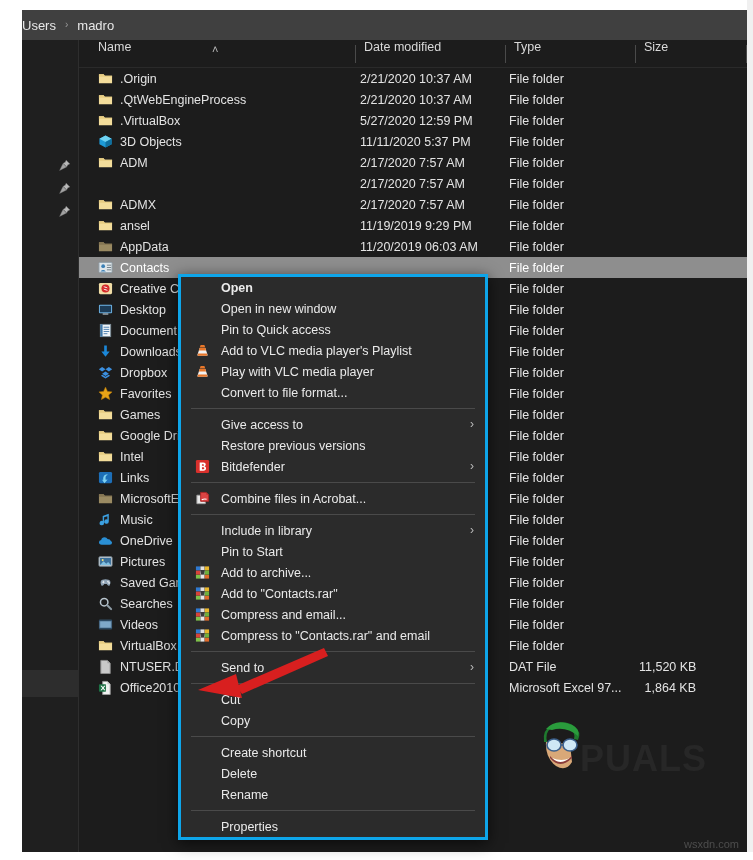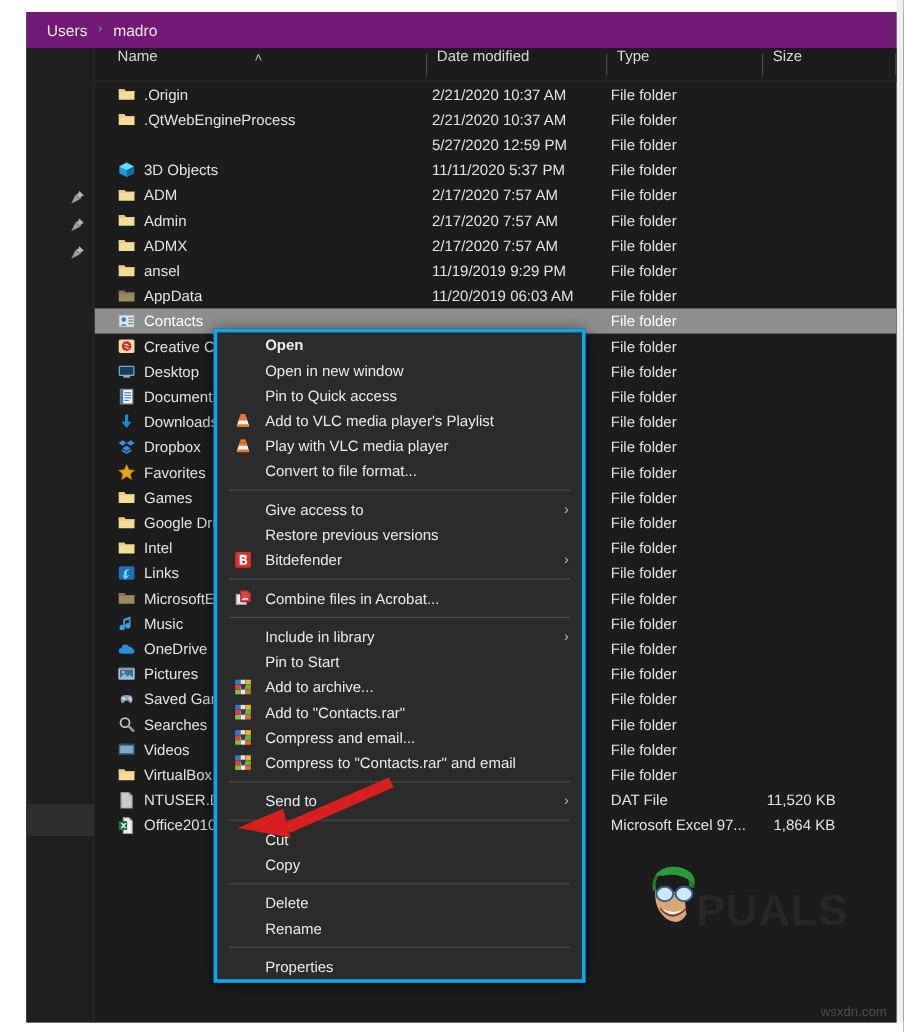--- a/index.html
+++ b/index.html
@@ -30,23 +30,22 @@
     background: #ffffff;
   }
   .outer-bottom-strip {
     position: absolute; left: 0; bottom: 0; width: 753px; height: 8px;
     background: #ffffff;
   }
 
   
   .breadcrumb-bar {
     position: absolute; left: 22px; top: 10px; width: 725px; height: 30px;
-    background: #701a75;
+    background: #404040;
     display: flex; align-items: center;
-    padding-left: 17px;
     color: #e6e6e6; font-size: 13px;
   }
   .crumb { color: #e7e7e7; }
   .crumb-sep {
     margin: 0 9px; color: #9a9a9a; font-size: 10px; line-height: 1;
   }
 
   
   .nav-pane {
     position: absolute; left: 22px; top: 40px; width: 57px; height: 812px;
@@ -246,20 +245,27 @@
                 <path d="M1 3.5h5l1.2 1.6H15V13H1Z" fill="#f3dd9b"></path>
                 <path d="M1 3.5h5l1.2 1.6H15v1H1Z" fill="#e8cd82"></path>
               </svg></span>
             <span>.QtWebEngineProcess</span>
           </div>
           <div class="cell-date">2/21/2020 10:37 AM</div>
           <div class="cell-type">File folder</div>
           <div class="cell-size"></div>
         </div>
         <div class="row">
+          <div class="cell-name">
+            <span class="icon-box"><svg width="15" height="15" viewBox="0 0 16 16">
+                <path d="M1 3.5h5l1.2 1.6H15V13H1Z" fill="#f3dd9b"></path>
+                <path d="M1 3.5h5l1.2 1.6H15v1H1Z" fill="#e8cd82"></path>
+              </svg></span>
+            <span>.VirtualBox</span>
+          </div>
           <div class="cell-date">5/27/2020 12:59 PM</div>
           <div class="cell-type">File folder</div>
           <div class="cell-size"></div>
         </div>
         <div class="row">
           <div class="cell-name">
             <span class="icon-box"><svg width="15" height="15" viewBox="0 0 16 16">
                 <path d="M8 1.5 14.5 5v6L8 14.5 1.5 11V5Z" fill="#1e9ad6"></path>
                 <path d="M8 1.5 14.5 5 8 8.5 1.5 5Z" fill="#6fd3f2"></path>
                 <path d="M8 8.5 14.5 5v6L8 14.5Z" fill="#0f6f9e"></path>
@@ -276,27 +282,20 @@
                 <path d="M1 3.5h5l1.2 1.6H15V13H1Z" fill="#f3dd9b"></path>
                 <path d="M1 3.5h5l1.2 1.6H15v1H1Z" fill="#e8cd82"></path>
               </svg></span>
             <span>ADM</span>
           </div>
           <div class="cell-date">2/17/2020 7:57 AM</div>
           <div class="cell-type">File folder</div>
           <div class="cell-size"></div>
         </div>
         <div class="row">
-          <div class="cell-name">
-            <span class="icon-box"><svg width="15" height="15" viewBox="0 0 16 16">
-                <path d="M1 3.5h5l1.2 1.6H15V13H1Z" fill="#f3dd9b"></path>
-                <path d="M1 3.5h5l1.2 1.6H15v1H1Z" fill="#e8cd82"></path>
-              </svg></span>
-            <span>Admin</span>
-          </div>
           <div class="cell-date">2/17/2020 7:57 AM</div>
           <div class="cell-type">File folder</div>
           <div class="cell-size"></div>
         </div>
         <div class="row">
           <div class="cell-name">
             <span class="icon-box"><svg width="15" height="15" viewBox="0 0 16 16">
                 <path d="M1 3.5h5l1.2 1.6H15V13H1Z" fill="#f3dd9b"></path>
                 <path d="M1 3.5h5l1.2 1.6H15v1H1Z" fill="#e8cd82"></path>
               </svg></span>
@@ -734,20 +733,23 @@
         <span class="submenu-arrow">›</span>
       </div>
       <div class="ctx-sep"></div>
       <div class="ctx-item">
         <span>Cut</span>
       </div>
       <div class="ctx-item">
         <span>Copy</span>
       </div>
       <div class="ctx-sep"></div>
+      <div class="ctx-item">
+        <span>Create shortcut</span>
+      </div>
       <div class="ctx-item">
         <span>Delete</span>
       </div>
       <div class="ctx-item">
         <span>Rename</span>
       </div>
       <div class="ctx-sep"></div>
       <div class="ctx-item">
         <span>Properties</span>
       </div>

